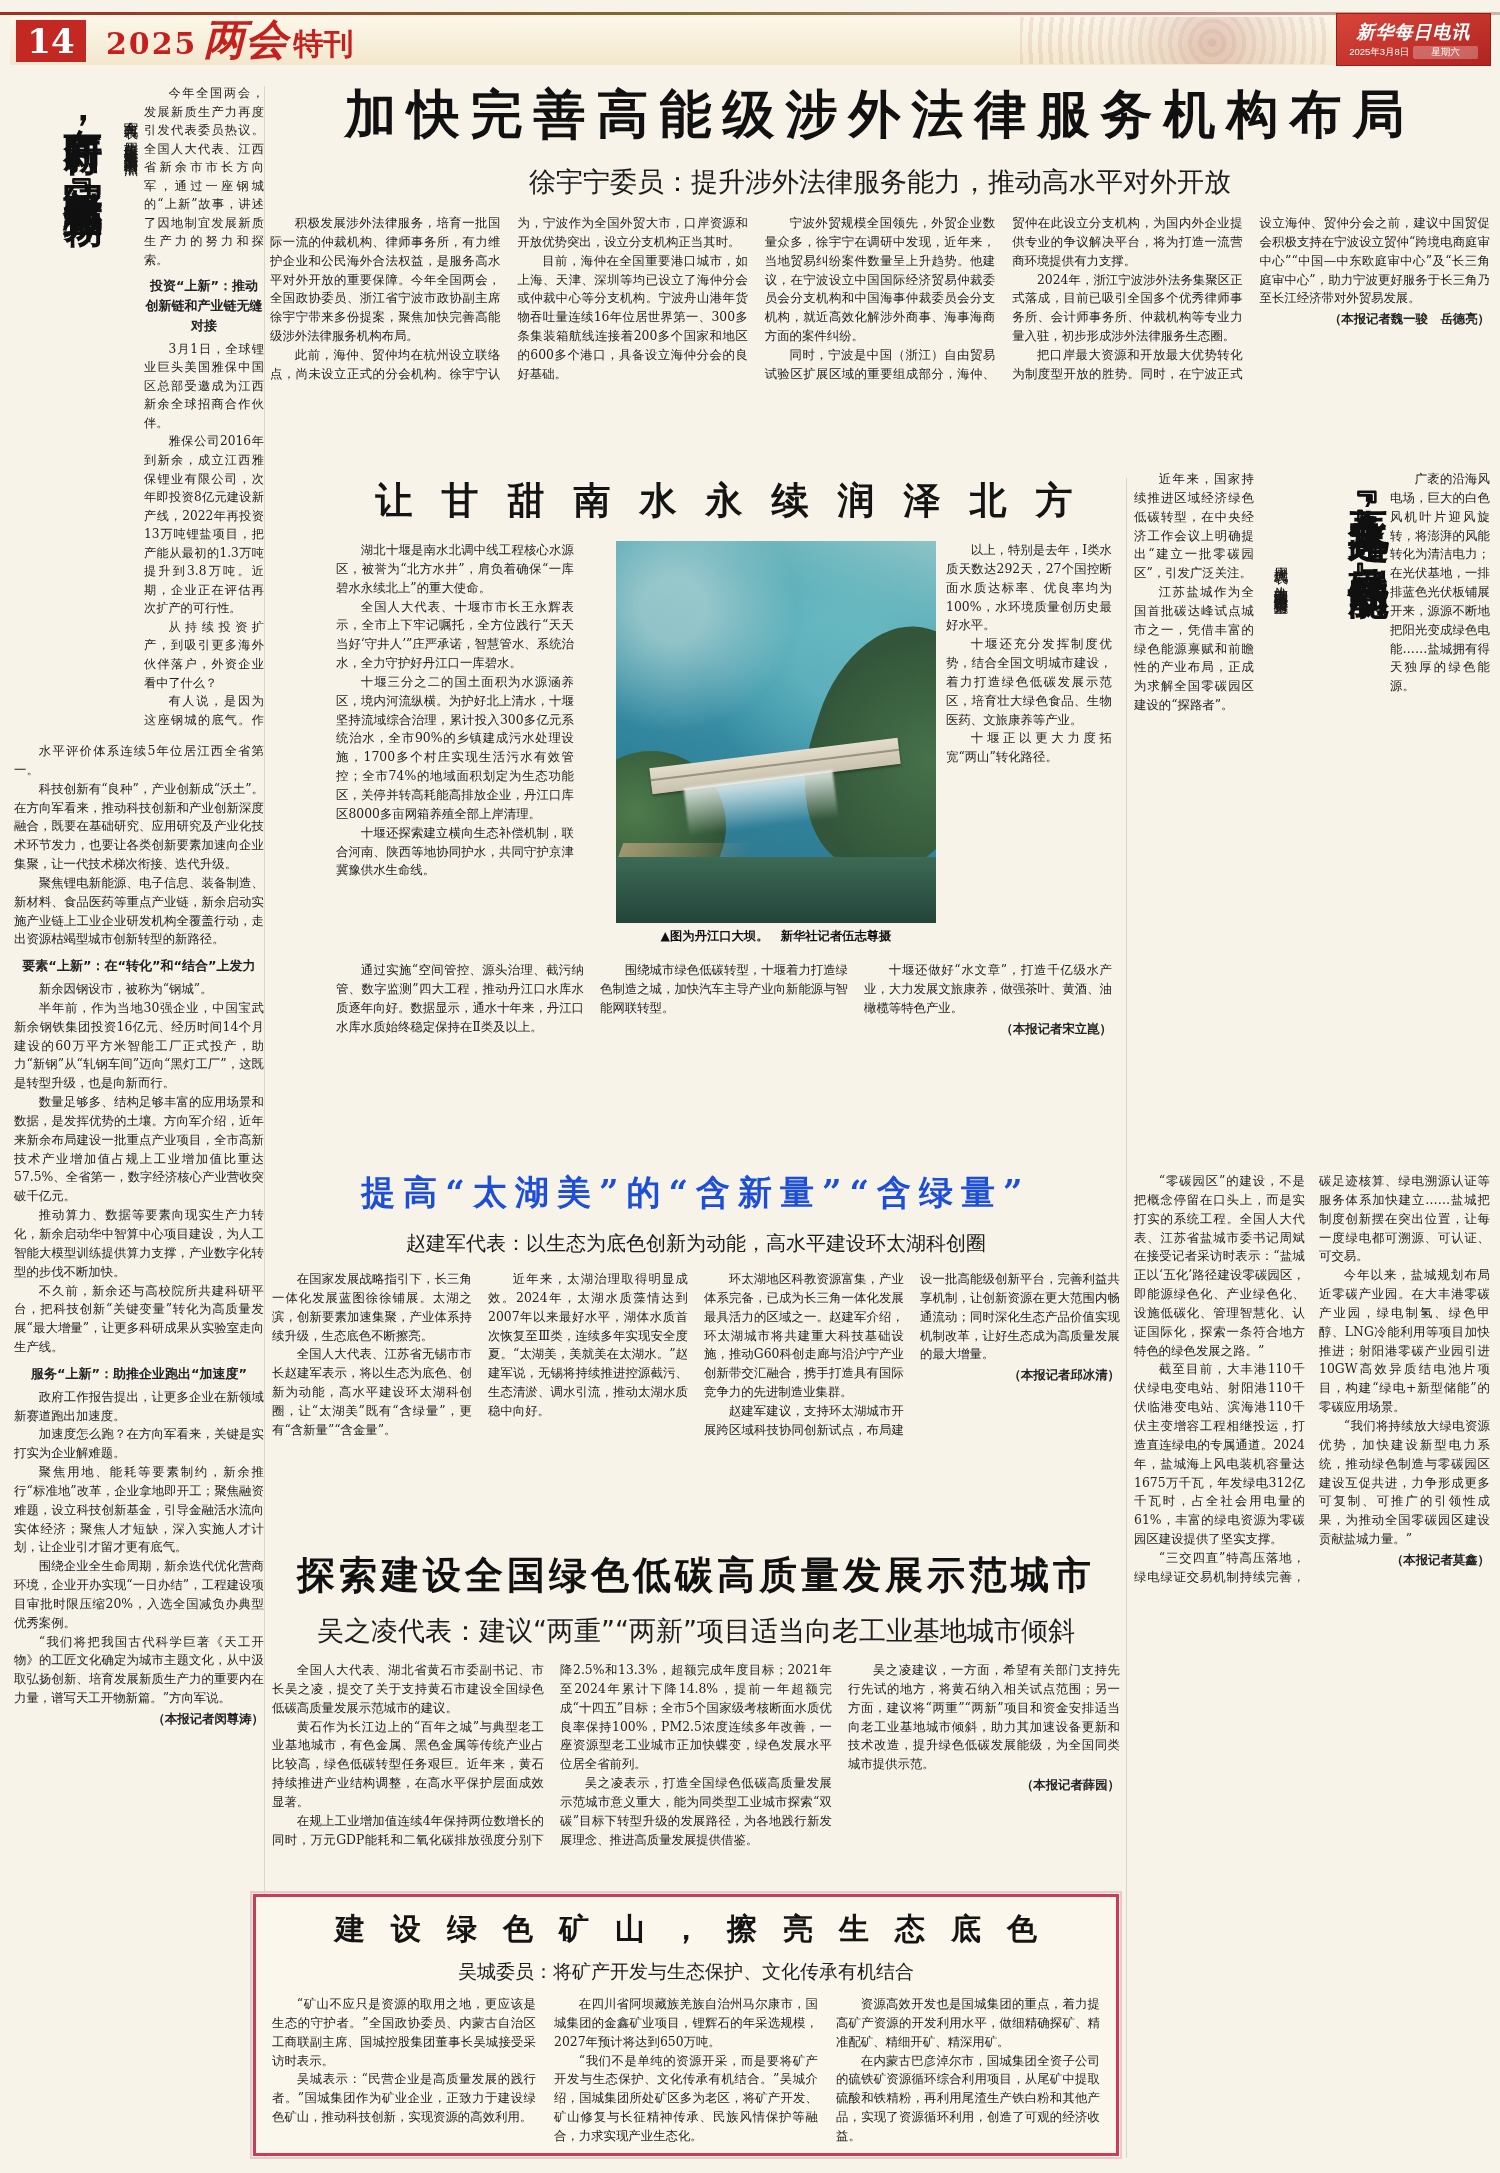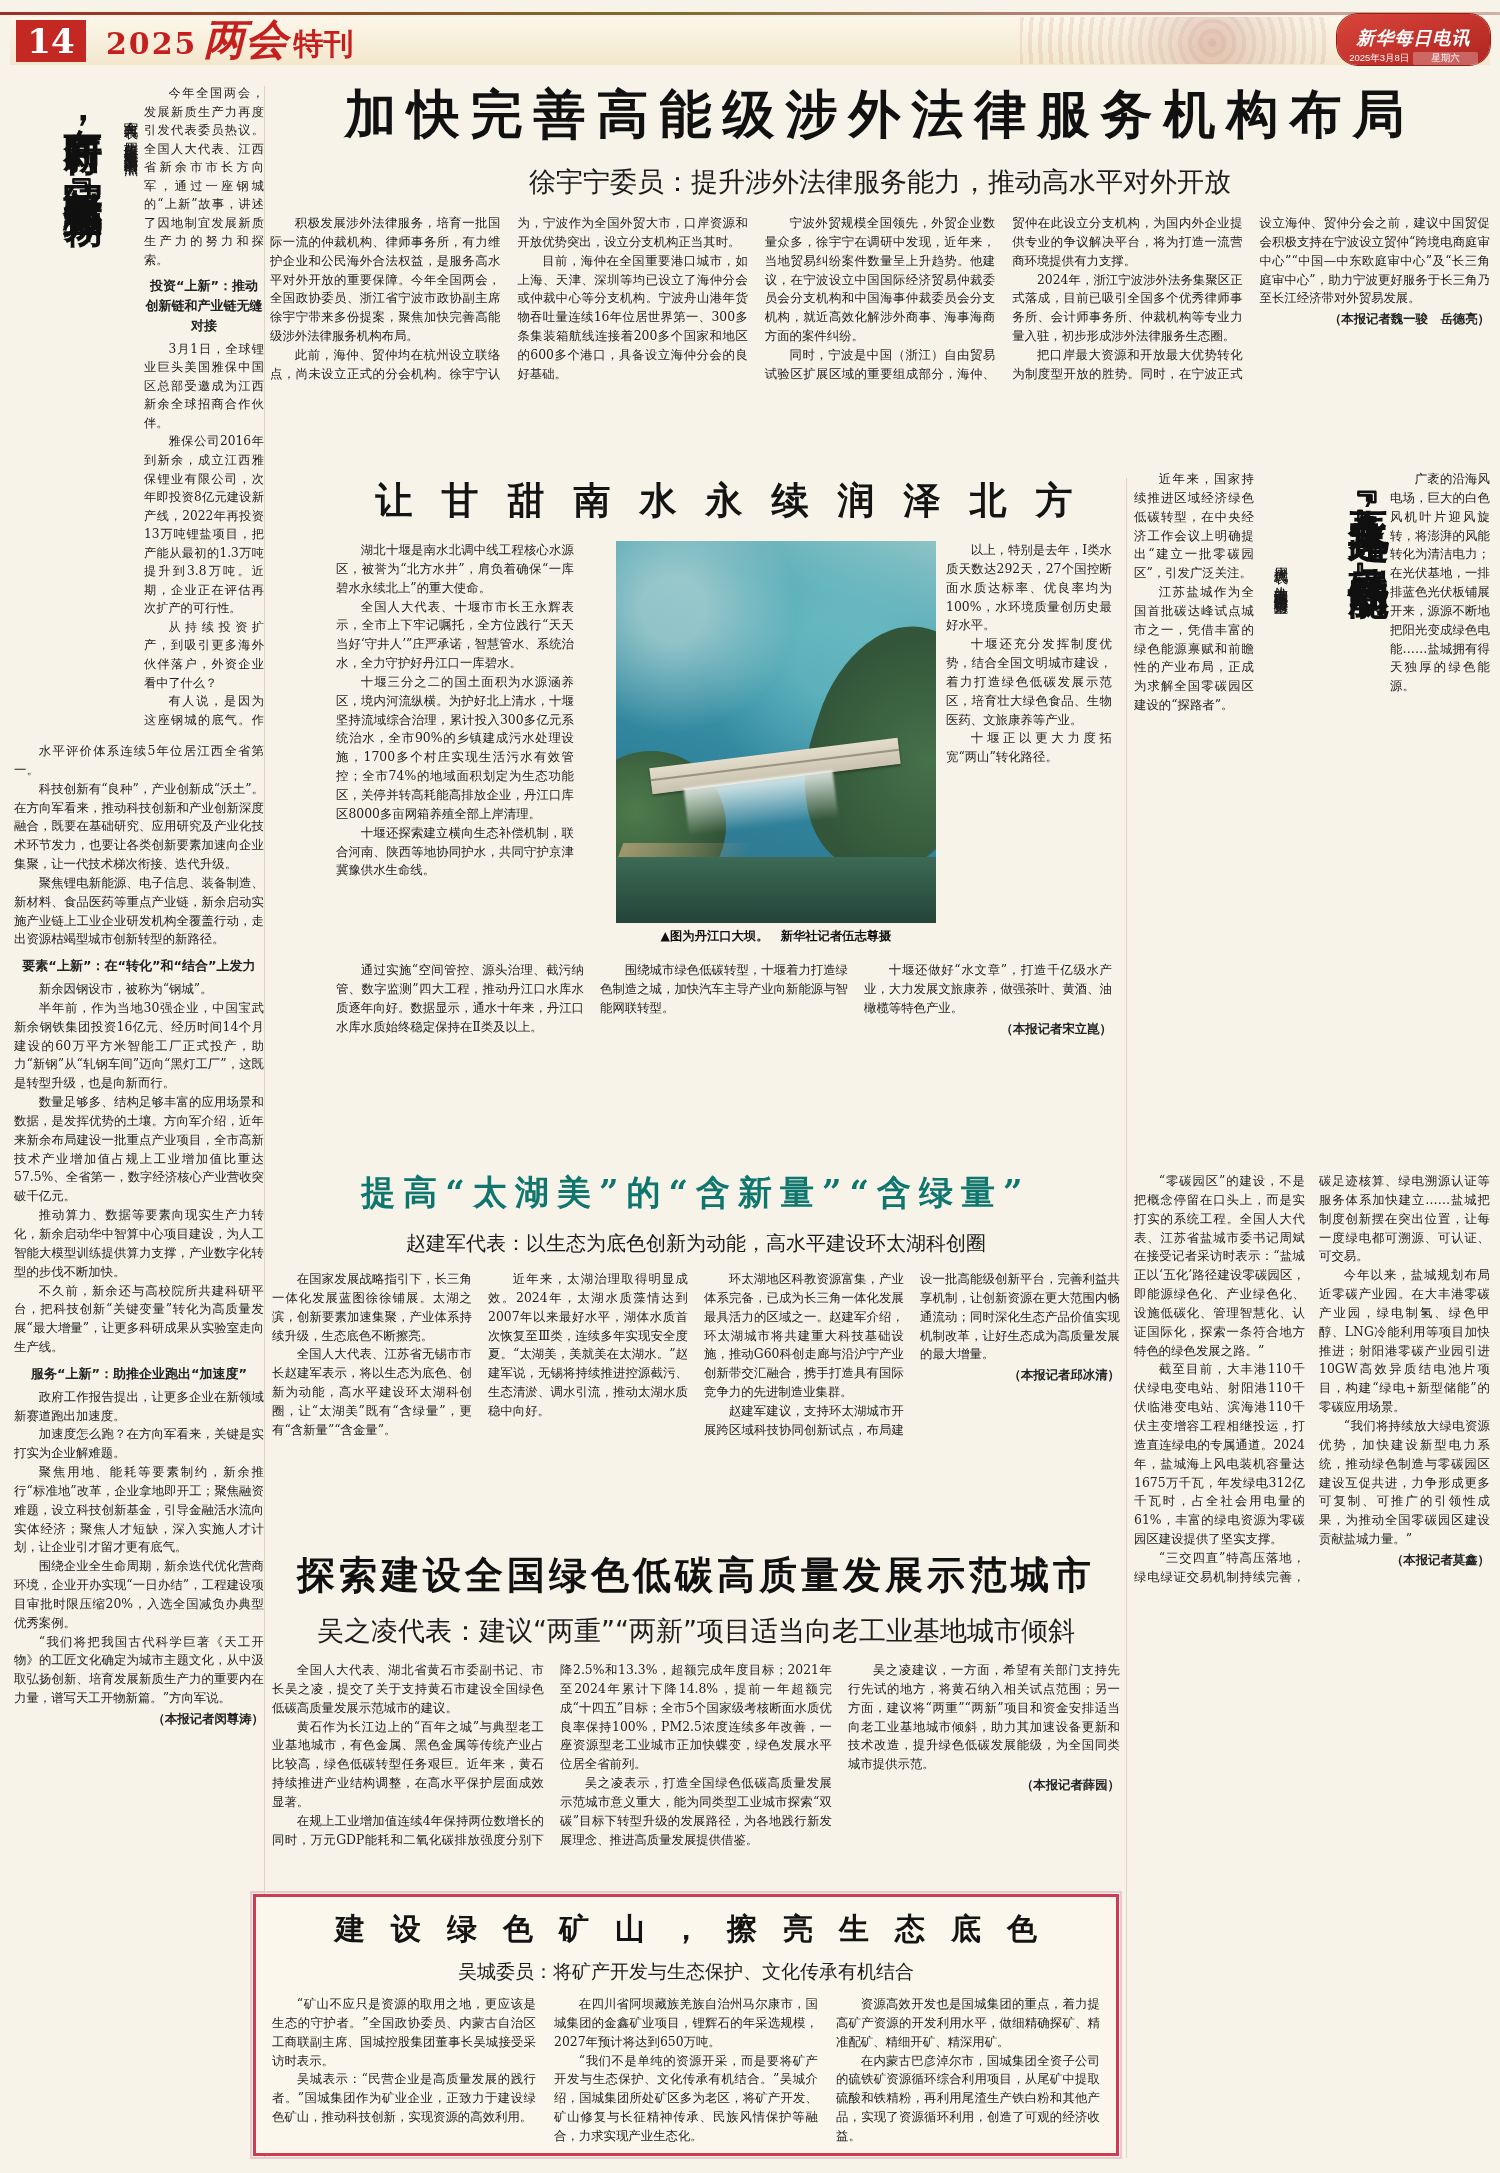--- a/index.html
+++ b/index.html
@@ -12,21 +12,21 @@
   .pagenum{left:16px;top:20px;width:70px;height:42px;background:#c32823;color:#fff;
            display:flex;align-items:center;justify-content:center;font-weight:900;font-size:34px;}
   .edition{left:106px;top:18px;height:44px;display:flex;align-items:baseline;color:#c5201d;justify-content:space-between;}
   .edition .y{font-size:30px;font-weight:900;letter-spacing:2px;}
   .edition .lh{font-size:42px;font-weight:900;font-style:italic;margin:0 6px;line-height:44px;}
   .edition .tk{font-size:30px;font-weight:700;}
   .rose{left:1020px;top:17px;width:310px;height:47px;opacity:.8;
         background:radial-gradient(circle at 62% 55%,rgba(196,136,124,.55) 0%,rgba(214,176,160,.38) 22%,rgba(236,220,205,.25) 45%,rgba(246,238,222,0) 70%),
                    repeating-radial-gradient(circle at 62% 55%,rgba(170,110,100,.18) 0 4px,rgba(246,238,222,0) 4px 10px);}
   .masthead{left:1337px;top:14px;width:153px;height:51px;background:linear-gradient(160deg,#d8453a,#b02420);
-            color:#fff;display:flex;flex-direction:column;align-items:center;justify-content:flex-end;box-shadow:0 0 0 1px #9c1d18;border-radius:21px;}
+            color:#fff;display:flex;flex-direction:column;align-items:center;justify-content:center;box-shadow:0 0 0 1px #9c1d18;}
   .masthead .mh-title{font-weight:900;font-size:18px;font-style:italic;letter-spacing:1px;white-space:nowrap;}
   .masthead .mh-date{font-size:9.5px;margin-top:2px;display:flex;gap:4px;align-items:center;font-family:"Liberation Sans",sans-serif;}
   .masthead .mh-week{background:rgba(255,255,255,.28);padding:0 18px;border-radius:2px;}
   
   .bodytxt{font-size:12.4px;line-height:1.52;text-align:justify;color:#232323;}
   .para{margin:0;text-indent:2em;}
   .subhead{font-weight:700;text-align:center;font-size:13px;margin:7px 0 4px;font-family:"DejaVu Sans","Liberation Sans",sans-serif;}
   .reporter{display:block;text-align:right;font-weight:700;margin-top:2px;}
   .vtext{writing-mode:vertical-rl;text-orientation:upright;}
   .vrule{position:absolute;width:1px;background:#ddd5c2;}
@@ -59,21 +59,21 @@
   .ph-hill2{position:absolute;left:-40px;top:210px;width:150px;height:150px;background:radial-gradient(ellipse at 40% 40%,#4e7b4c,#2f5136 75%);border-radius:50%;}
   .ph-dam{position:absolute;left:34px;top:212px;width:250px;height:26px;background:linear-gradient(180deg,#e4ddcb,#c9c2ae);transform:rotate(-7deg);box-shadow:0 2px 3px rgba(0,0,0,.35);}
   .ph-dam:after{content:"";position:absolute;left:0;top:11px;width:100%;height:2px;background:rgba(90,85,70,.5);}
   .ph-spill{position:absolute;left:70px;top:238px;width:150px;height:48px;background:linear-gradient(180deg,rgba(245,250,248,.85),rgba(245,250,248,0));transform:rotate(-7deg);filter:blur(1px);}
   .ph-shore{position:absolute;left:0;bottom:0;width:100%;height:66px;background:linear-gradient(180deg,#3c6a55,#24443a);}
   .ph-sand{position:absolute;left:0;bottom:40px;width:130px;height:40px;background:linear-gradient(90deg,#b9a27b,rgba(185,162,123,0));transform:skewX(-20deg);opacity:.8;}
   .caption{margin-top:5px;font-size:12.3px;font-weight:700;text-align:center;color:#101010;}
   .w-bottom{margin-top:10px;height:150px;column-count:3;column-gap:16px;overflow:hidden;}
   
   #art-taihu{left:272px;top:1170px;width:848px;height:374px;}
-  .headline-taihu{font-weight:800;font-size:34px;letter-spacing:8px;text-align:center;color:#0f766e;white-space:nowrap;}
+  .headline-taihu{font-weight:800;font-size:34px;letter-spacing:8px;text-align:center;color:#1d4ed8;white-space:nowrap;}
   .cols4{margin-top:13px;height:272px;column-count:4;column-gap:16px;overflow:hidden;}
   
   #art-lowcarbon{left:272px;top:1550px;width:848px;height:340px;}
   .headline-hei{font-family:"DejaVu Sans","Liberation Sans",sans-serif;font-weight:900;font-size:38px;letter-spacing:4px;text-align:center;color:#111;white-space:nowrap;}
   .cols3{margin-top:12px;height:238px;column-count:3;column-gap:16px;overflow:hidden;}
   
   #redbox{left:253px;top:1894px;width:866px;height:262px;background:#fbf7ec;border:3px solid #cb3d56;outline:2px solid #ecc7ce;outline-offset:1px;padding:10px 16px 8px;box-sizing:border-box;}
   .headline-mine{font-weight:700;font-size:30px;letter-spacing:26px;text-indent:26px;text-align:center;color:#141414;white-space:nowrap;}
   .mine-sub{font-family:"DejaVu Sans","Liberation Sans",sans-serif;font-weight:500;font-size:19px;text-align:center;margin-top:9px;color:#1d1d1d;}
   .mine-cols{margin-top:10px;height:152px;column-count:3;column-gap:18px;overflow:hidden;}

